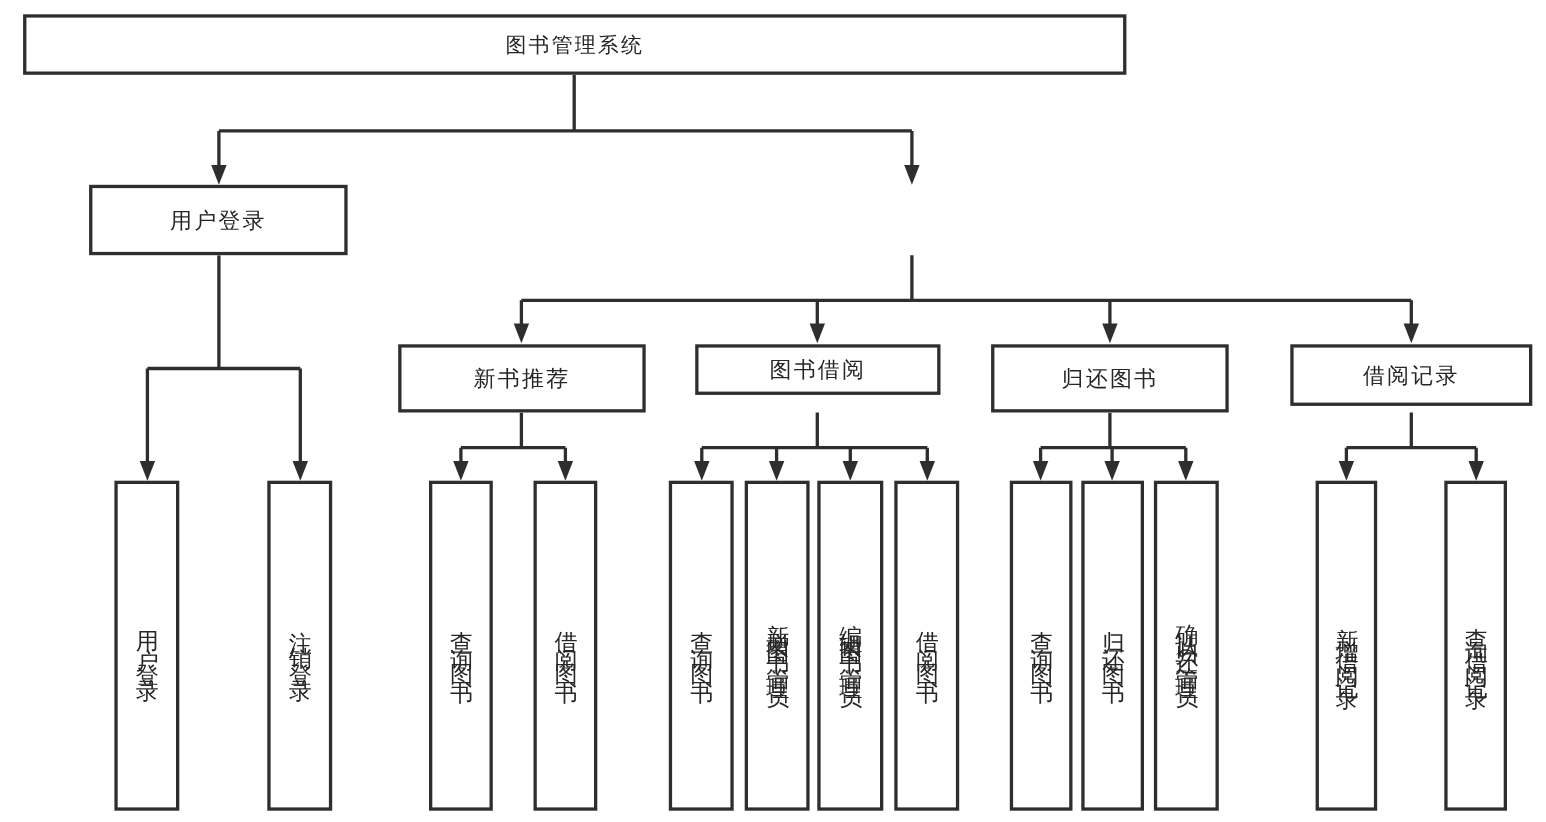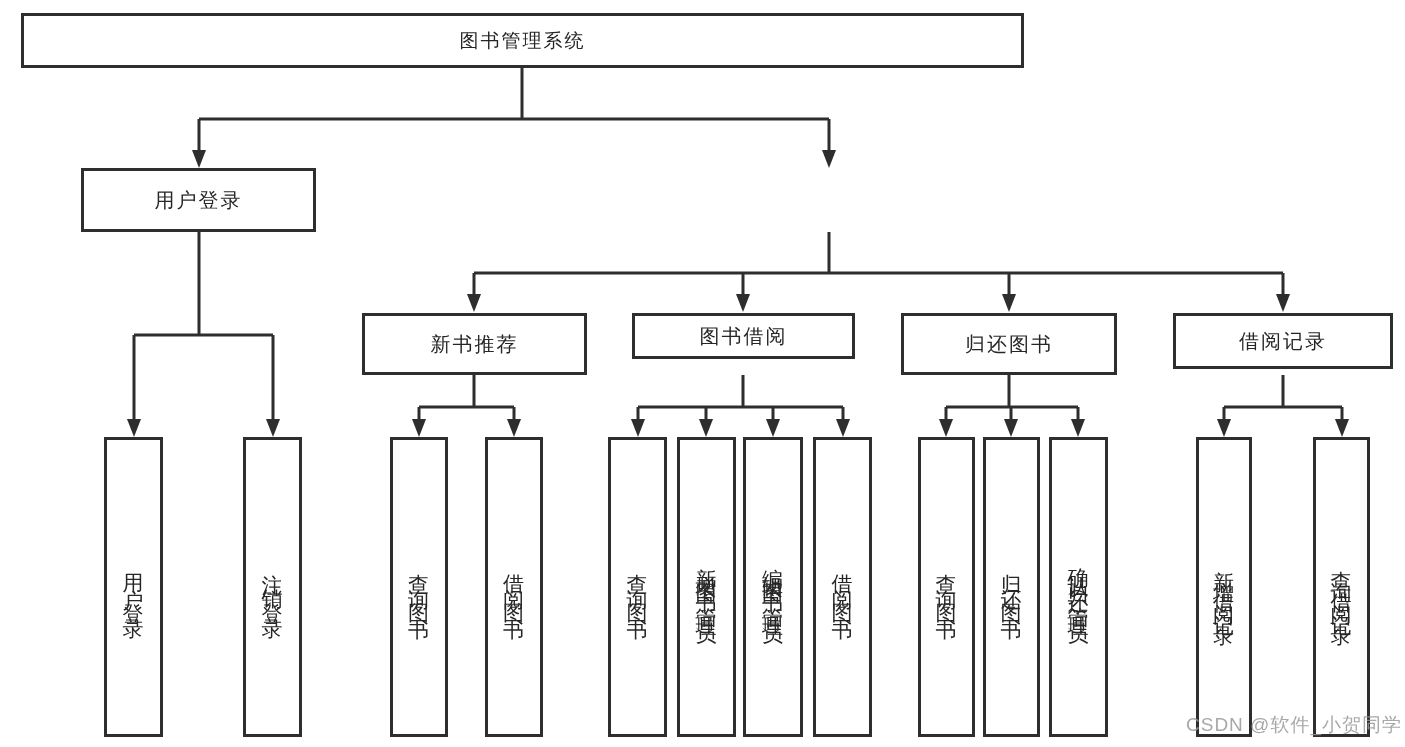--- a/index.html
+++ b/index.html
@@ -125,15 +125,14 @@
     <span class="vtext tight">确认归还（管理员）</span>
   </div>
 
   <div class="vbox" style="left:1196px;top:437px;width:56px;height:300px">
     <span class="vtext mid">新增借阅记录</span>
   </div>
   <div class="vbox" style="left:1313px;top:437px;width:57px;height:300px">
     <span class="vtext mid">查询借阅记录</span>
   </div>
 
-  <div class="watermark">CSDN @软件_小贺同学</div>
 
 </div>
 
 </body></html>

